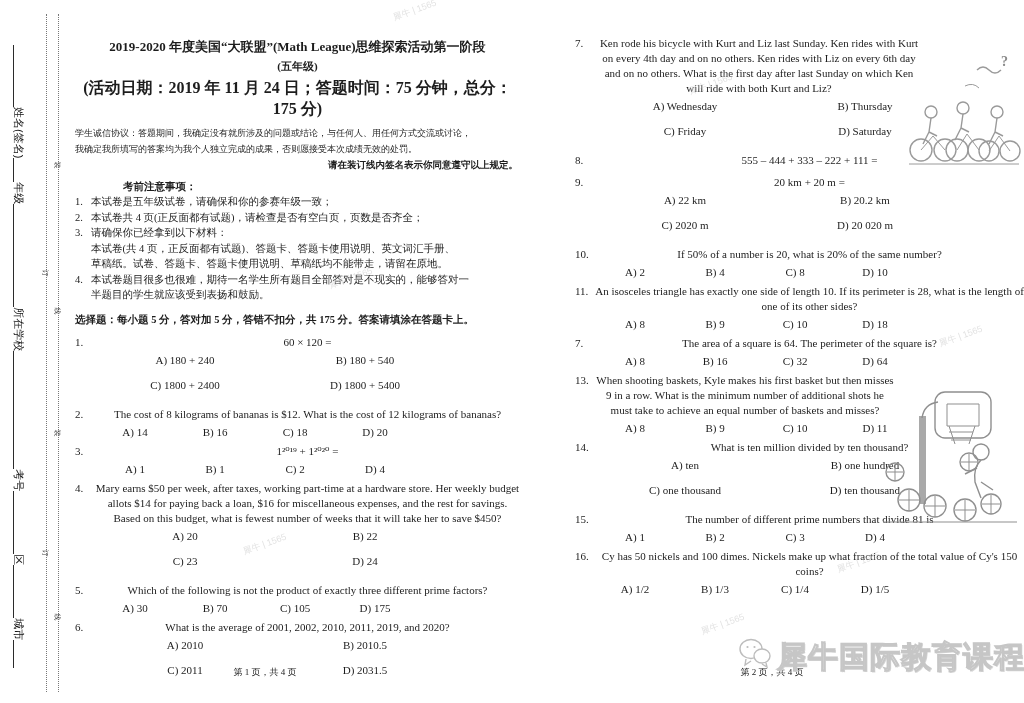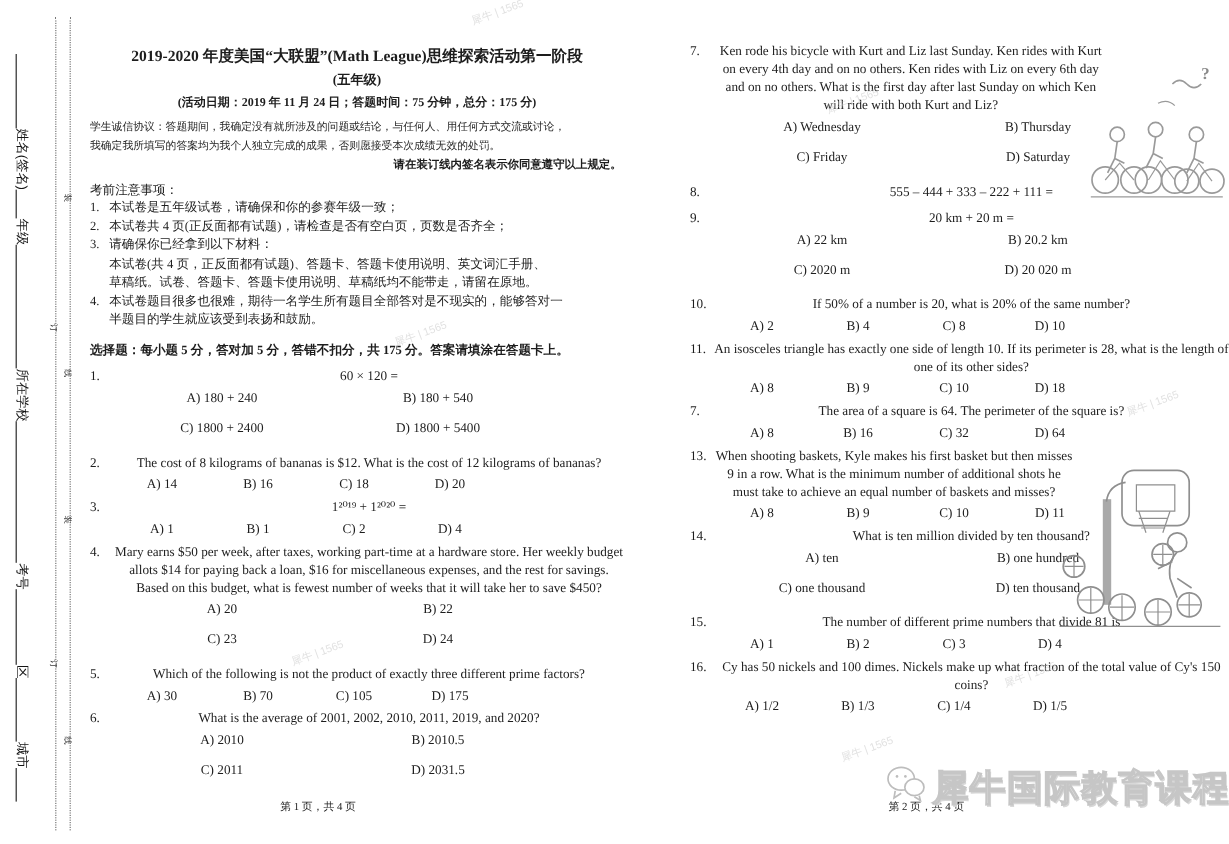--- a/index.html
+++ b/index.html
@@ -17,24 +17,24 @@
   .bchar{position:absolute;font-size:7px;color:#3a3a3a;transform:rotate(90deg);
        font-family:"Liberation Sans","DejaVu Sans",sans-serif;}
 
   
   .page{position:absolute;top:38px;}
   .page-left{left:75px;width:445px;}
   .page-right{left:575px;top:36px;width:449px;}
 
   .exam-title{font-size:13px;font-weight:bold;text-align:center;white-space:nowrap;}
   .grade-sub{font-size:11px;font-weight:bold;text-align:center;margin-top:3px;}
-  .info-line{font-size:10px;font-weight:bold;text-align:center;margin-top:4px;}
+  .info-line{font-size:16px;font-weight:bold;text-align:center;margin-top:4px;}
   .honesty{font-size:9px;line-height:15.5px;margin-top:6px;color:#262626;}
   .sign-note{font-size:9.5px;font-weight:bold;text-align:right;margin-top:2px;padding-right:2px;}
-  .notes-heading{font-size:10.5px;font-weight:normal;margin-top:8px;}
+  .notes-heading{font-size:10.5px;font-weight:bold;margin-top:8px;margin-left:48px;}
   .note-row{display:flex;font-size:10.5px;line-height:15.5px;}
   .note-num{flex:none;width:16px;}
   .note-lines{flex:1;}
   .section-line{font-size:10.5px;font-weight:bold;margin:10px 0 8px 0;}
 
   
   .q{display:flex;font-size:11px;line-height:15px;margin-bottom:4px;}
   .qnum{flex:none;width:20px;}
   .qbody{flex:1;min-width:0;text-align:center;}
   .qtext{margin-bottom:3px;}

